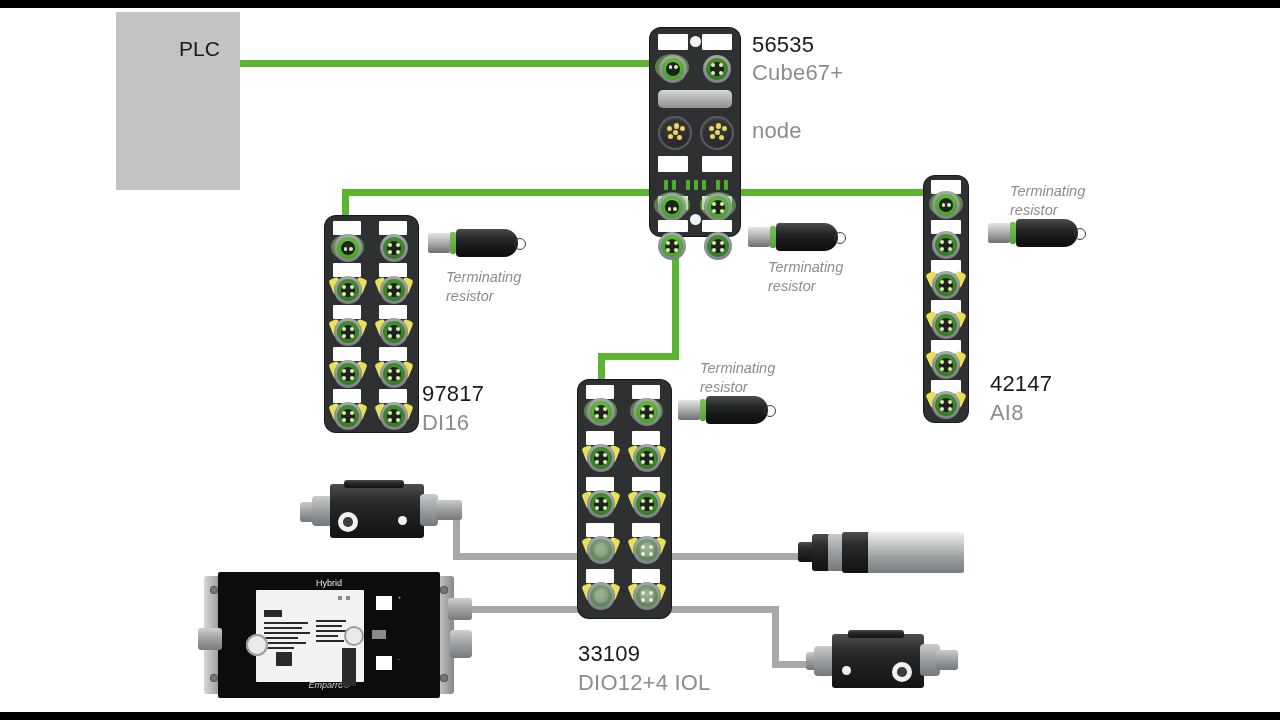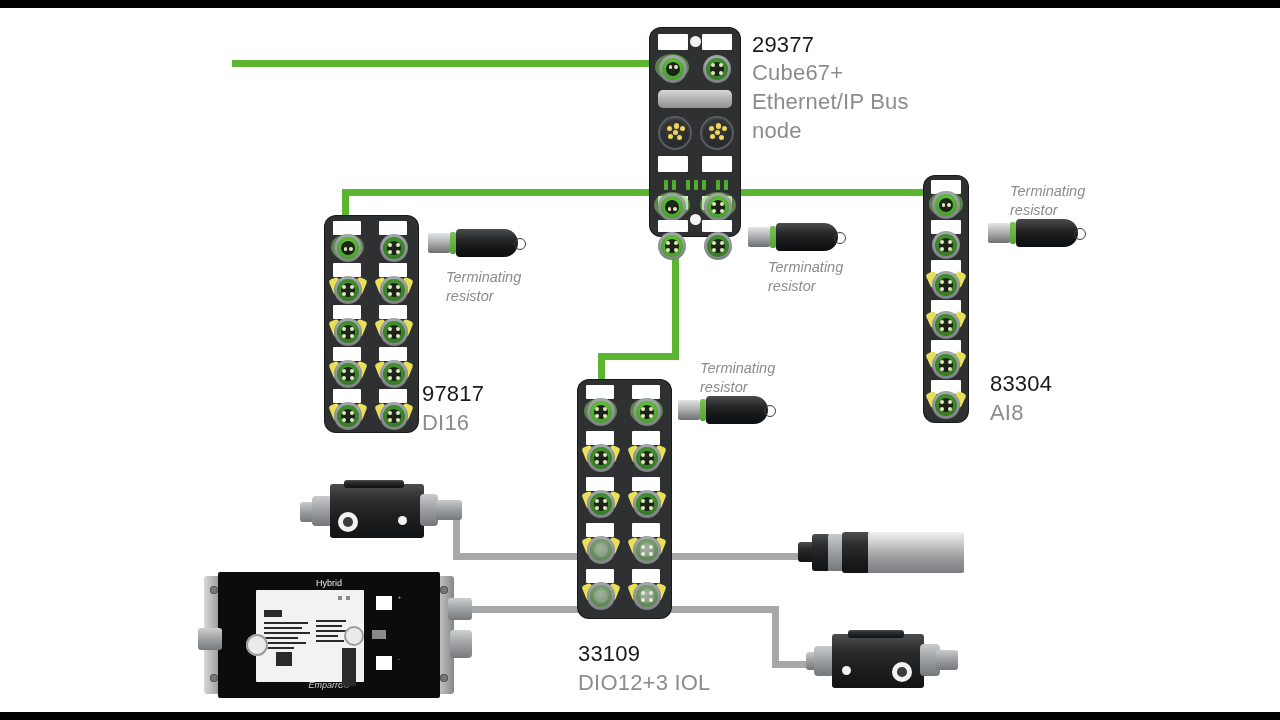--- a/index.html
+++ b/index.html
@@ -118,20 +118,23 @@
     <div class="gwire gwire-v" style="left:453px;top:500px;height:52px;"></div>
     <div class="gwire gwire-h" style="left:453px;top:545px;width:143px;"></div>
 
     <div class="gwire gwire-h" style="left:663px;top:545px;width:148px;"></div>
 
     <div class="gwire gwire-h" style="left:455px;top:598px;width:225px;"></div>
     <div class="gwire gwire-h" style="left:663px;top:598px;width:116px;"></div>
     <div class="gwire gwire-v" style="left:772px;top:598px;height:62px;"></div>
     <div class="gwire gwire-h" style="left:772px;top:653px;width:42px;"></div>
 
+    <div class="plc-box abs" style="left:116px;top:4px;width:124px;height:178px;">
+      <div class="lbl plc-text" style="left:63px;top:25px;">PLC</div>
+    </div>
 
     <div class="mod" style="left:650px;top:20px;width:90px;height:208px;">
       <div class="slot" style="left:8px;top:6px;width:30px;height:16px;"></div>
       <div class="slot" style="left:52px;top:6px;width:30px;height:16px;"></div>
       <div class="screw" style="left:40px;top:8px;width:11px;height:11px;"></div>
 
       <div class="halo" style="left:5px;top:26px;width:34px;height:26px;"></div>
       <div class="port greenlit" style="left:9px;top:27px;width:28px;height:28px;">
         <div class="ring"></div>
           <div class="face"></div>
@@ -216,23 +219,22 @@
       <div class="port" style="left:54px;top:204px;width:28px;height:28px;">
         <div class="ring"></div>
           <div class="face"></div>
         <div class="pin" style="left:30%;top:32%;"></div>
           <div class="pin" style="left:56%;top:32%;"></div>
         <div class="pin" style="left:30%;top:56%;"></div>
           <div class="pin" style="left:56%;top:56%;"></div>
       </div>
     </div>
 
-    <div class="lbl id-num" style="left:752px;top:24px;">29377</div>
+    <div class="lbl id-num" style="left:752px;top:24px;">56535</div>
     <div class="lbl id-sub" style="left:752px;top:52px;">Cube67+</div>
-    <div class="lbl id-sub" style="left:752px;top:81px;">Ethernet/IP Bus</div>
     <div class="lbl id-sub" style="left:752px;top:110px;">node</div>
 
     <div class="mod" style="left:325px;top:208px;width:93px;height:216px;">
       <div class="slot" style="left:8px;top:5px;width:28px;height:14px;"></div>
       <div class="slot" style="left:54px;top:5px;width:28px;height:14px;"></div>
       <div class="slot" style="left:8px;top:47px;width:28px;height:14px;"></div>
       <div class="slot" style="left:54px;top:47px;width:28px;height:14px;"></div>
       <div class="slot" style="left:8px;top:89px;width:28px;height:14px;"></div>
       <div class="slot" style="left:54px;top:89px;width:28px;height:14px;"></div>
       <div class="slot" style="left:8px;top:131px;width:28px;height:14px;"></div>
@@ -420,21 +422,21 @@
       <div class="port" style="left:8px;top:215px;width:28px;height:28px;">
         <div class="ring"></div>
           <div class="face"></div>
         <div class="pin" style="left:30%;top:32%;"></div>
           <div class="pin" style="left:56%;top:32%;"></div>
         <div class="pin" style="left:30%;top:56%;"></div>
           <div class="pin" style="left:56%;top:56%;"></div>
       </div>
     </div>
 
-    <div class="lbl id-num" style="left:990px;top:363px;">83304</div>
+    <div class="lbl id-num" style="left:990px;top:363px;">42147</div>
     <div class="lbl id-sub" style="left:990px;top:392px;">AI8</div>
 
     <div class="tr" style="left:988px;top:208px;width:100px;height:34px;">
       <div class="tr-nut" style="left:0;top:7px;width:22px;height:20px;"></div>
       <div class="tr-collar" style="left:22px;top:6px;width:6px;height:22px;"></div>
       <div class="tr-body" style="left:28px;top:3px;width:62px;height:28px;"></div>
       <div class="tr-tip" style="left:86px;top:12px;width:10px;height:10px;"></div>
     </div>
     <div class="lbl term" style="left:1010px;top:174px;">Terminating</div>
     <div class="lbl term" style="left:1010px;top:193px;">resistor</div>
@@ -541,21 +543,21 @@
         <div class="ring"></div>
           <div class="face"></div>
         <div class="pin" style="left:30%;top:32%;background:#e8e8e0;"></div>
           <div class="pin" style="left:56%;top:32%;background:#e8e8e0;"></div>
         <div class="pin" style="left:30%;top:56%;background:#e8e8e0;"></div>
           <div class="pin" style="left:56%;top:56%;background:#e8e8e0;"></div>
       </div>
     </div>
 
     <div class="lbl id-num" style="left:578px;top:633px;">33109</div>
-    <div class="lbl id-sub" style="left:578px;top:662px;">DIO12+3 IOL</div>
+    <div class="lbl id-sub" style="left:578px;top:662px;">DIO12+4 IOL</div>
 
     <div class="tr" style="left:678px;top:385px;width:100px;height:34px;">
       <div class="tr-nut" style="left:0;top:7px;width:22px;height:20px;"></div>
       <div class="tr-collar" style="left:22px;top:6px;width:6px;height:22px;"></div>
       <div class="tr-body" style="left:28px;top:3px;width:62px;height:28px;"></div>
       <div class="tr-tip" style="left:86px;top:12px;width:10px;height:10px;"></div>
     </div>
     <div class="lbl term" style="left:700px;top:351px;">Terminating</div>
     <div class="lbl term" style="left:700px;top:370px;">resistor</div>
 

